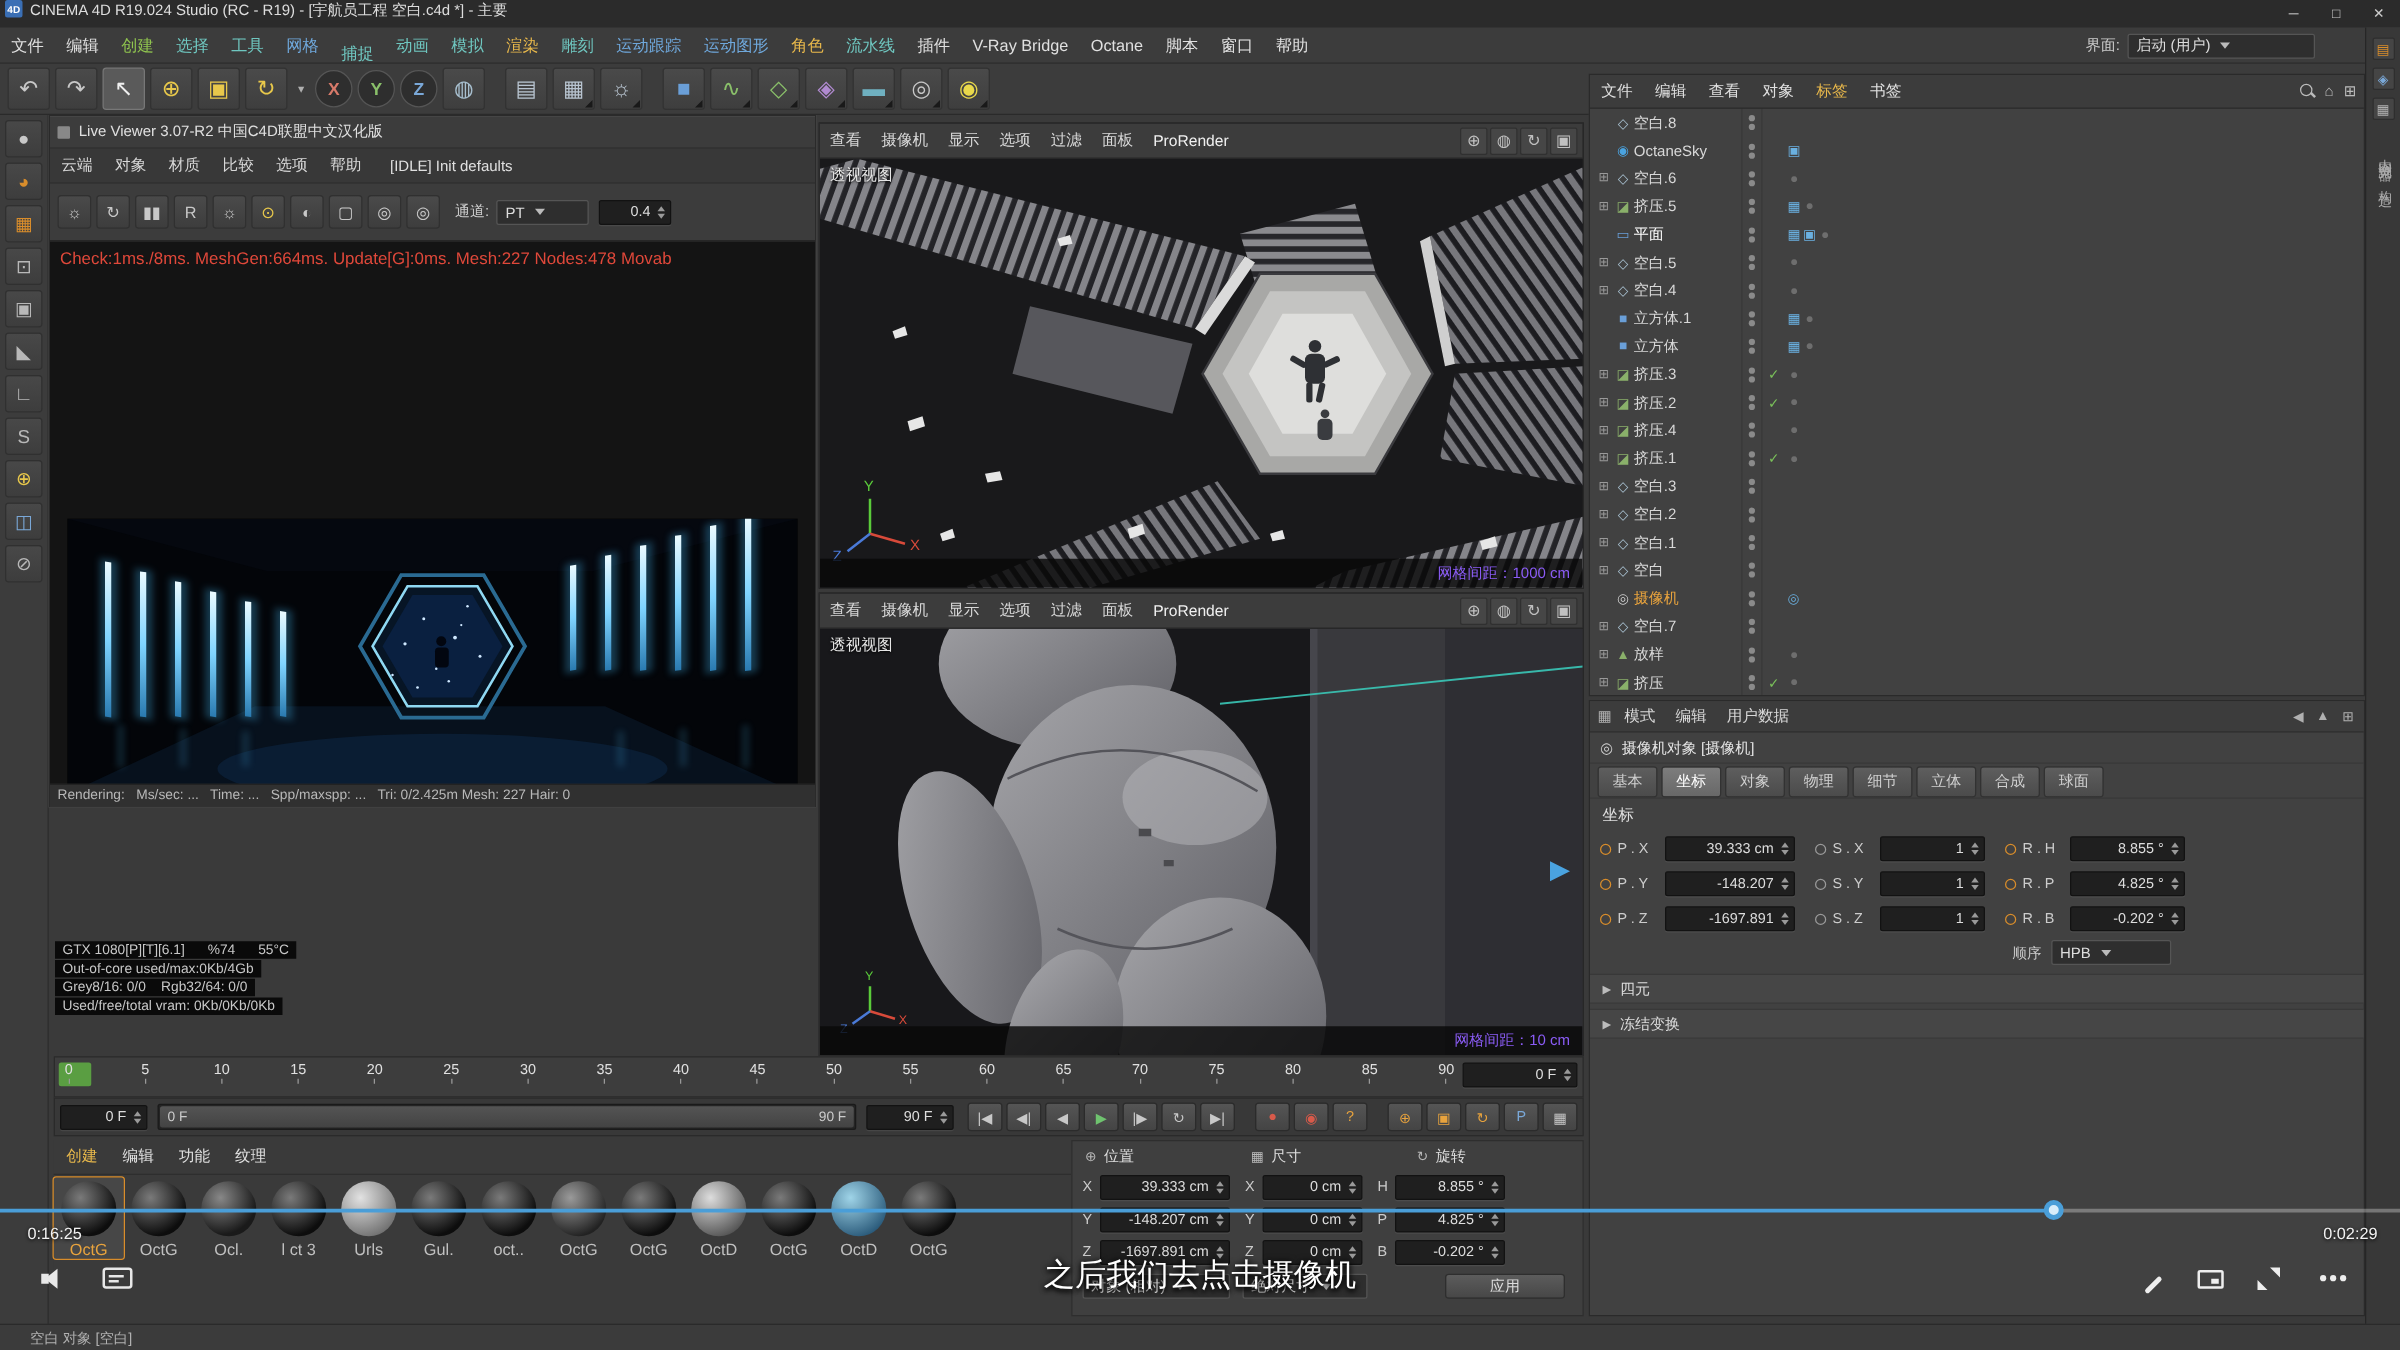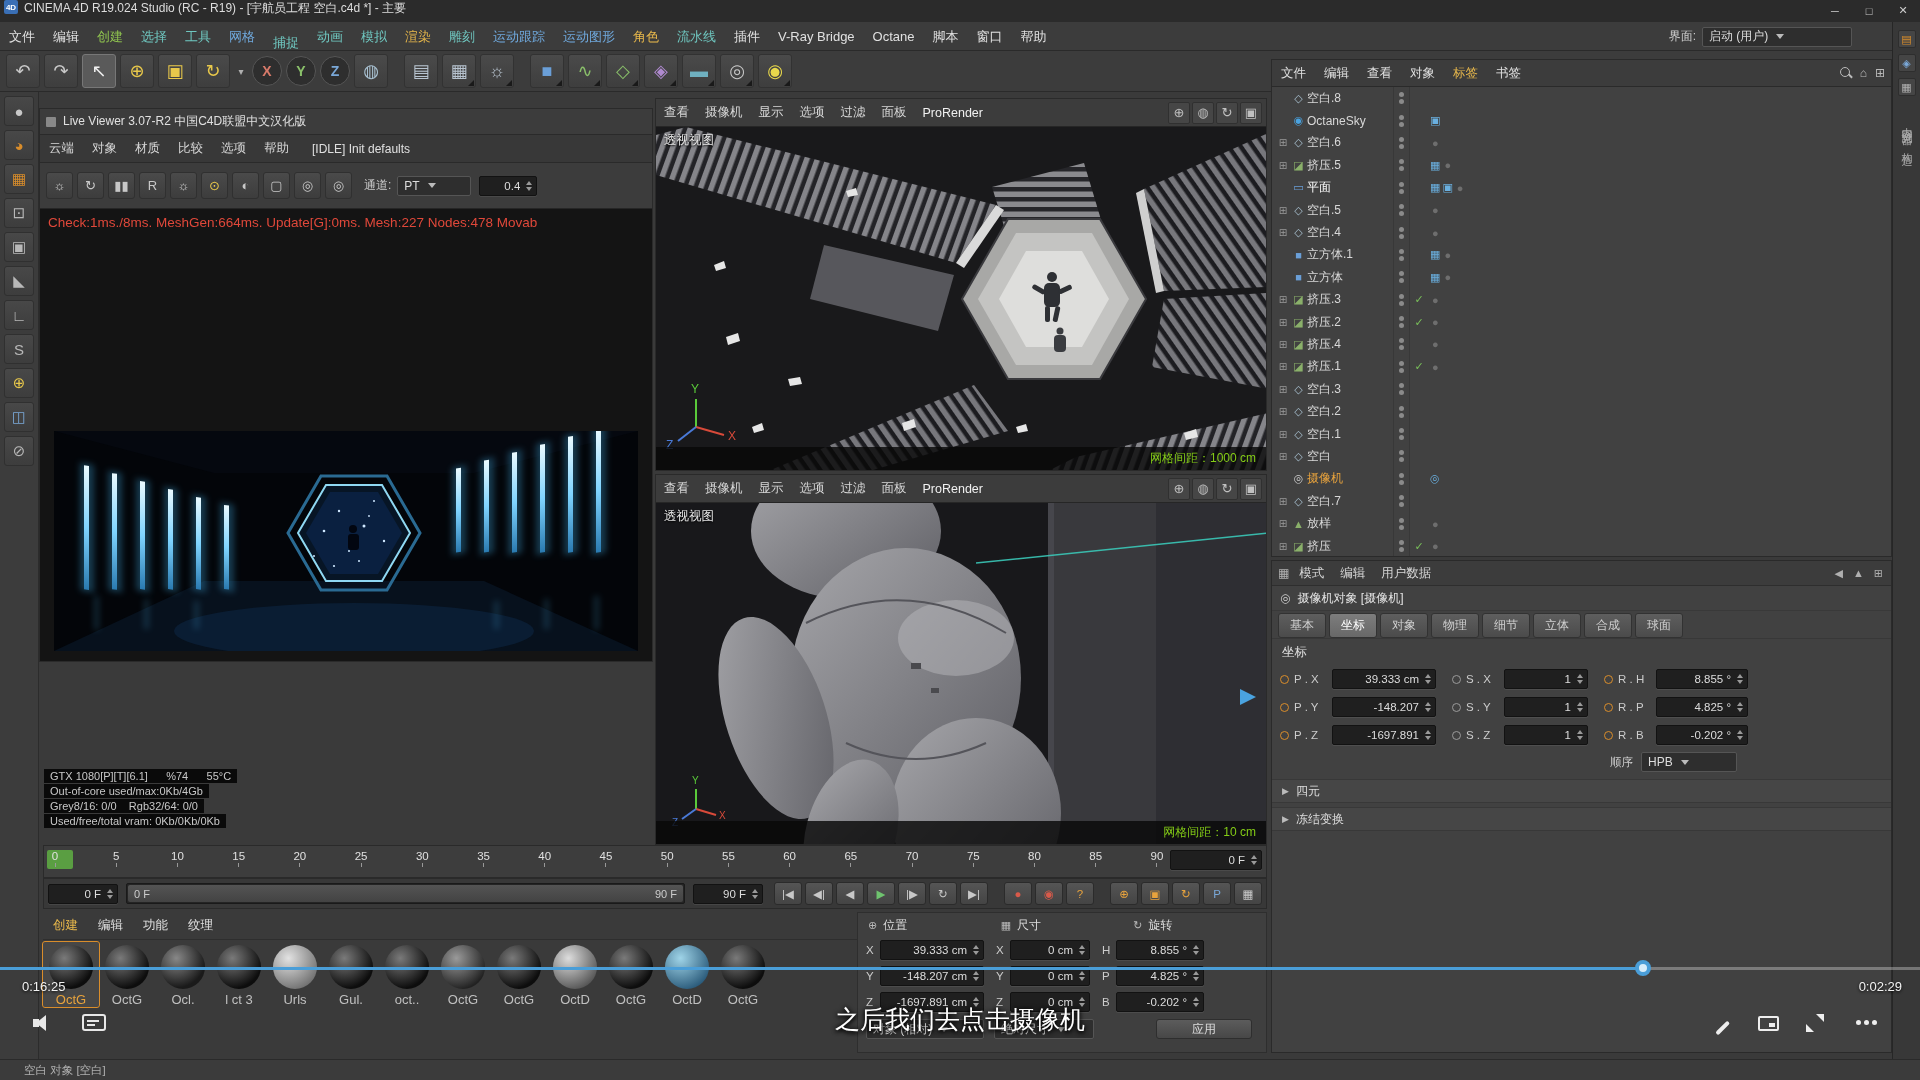--- a/index.html
+++ b/index.html
@@ -35,21 +35,21 @@
 
 
 .fld{display:flex;align-items:center;background:#1f1f1f;border:1px solid #121212;box-shadow:0 1px 0 rgba(255,255,255,.07);border-radius:2px;height:20px;padding:0 3px 0 5px;color:#ddd}
 .fld .v{flex:1;text-align:right;overflow:hidden;white-space:nowrap;font-size:11.5px}
 .spin{width:9px;height:16px;margin-left:4px;display:flex;flex-direction:column;justify-content:center;gap:2px;align-items:center}
 .spin::before{content:"";width:0;height:0;border-left:3.5px solid transparent;border-right:3.5px solid transparent;border-bottom:4.5px solid #9a9a9a}
 .spin::after{content:"";width:0;height:0;border-left:3.5px solid transparent;border-right:3.5px solid transparent;border-top:4.5px solid #9a9a9a}
 .btn{background:linear-gradient(#5c5c5c,#474747);border:1px solid #2e2e2e;border-radius:3px;color:#ddd;display:flex;align-items:center;justify-content:center}
 
 
-#lv{position:absolute;left:39px;top:108px;width:614px;height:554px;background:#737373;border:1px solid #2a2a2a}
+#lv{position:absolute;left:39px;top:92px;width:614px;height:554px;background:#737373;border:1px solid #2a2a2a}
 #lv-title{height:26px;background:#3c3c3c;display:flex;align-items:center;padding-left:6px;color:#e0e0e0;border-bottom:1px solid #2a2a2a}
 #lv-title .ic{width:10px;height:10px;background:#888;margin-right:7px;border-radius:1px}
 #lv-menus{height:28px;background:#383838;display:flex;align-items:center;border-bottom:1px solid #2a2a2a}
 #lv-menus .mi{padding:0 9px;color:#d8d8d8;font-size:12.5px}
 #lv-menus .stat{margin-left:14px;color:#e0e0e0}
 #lv-tools{height:46px;background:#3c3c3c;display:flex;align-items:center;border-bottom:1px solid #262626;padding-left:4px}
 .lvbtn{width:27px;height:27px;margin:2px;border-radius:3px;background:linear-gradient(#4a4a4a,#3d3d3d);border:1px solid #303030;display:flex;align-items:center;justify-content:center;font-size:13px}
 #lv-content{position:absolute;left:0;top:100px;right:0;bottom:0;background:#141414}
 #lv-check{position:absolute;left:8px;top:6px;color:#e0483a;font-size:13.5px;white-space:nowrap}
 #lv-img{position:absolute;left:14px;top:222px;width:584px;height:220px;background:#000}
@@ -59,21 +59,21 @@
 
 
 .vp{position:absolute;background:#1a1a1c;border:1px solid #2a2a2a}
 .vp-menu{height:28px;background:#3c3c3c;display:flex;align-items:center;border-bottom:1px solid #262626}
 .vp-menu .mi{padding:0 8px;color:#d8d8d8;font-size:12.5px}
 .vp-menu .pror{color:#f0f0f0}
 .vp-nav{margin-left:auto;display:flex;margin-right:4px}
 .vp-nav span{width:22px;height:22px;display:flex;align-items:center;justify-content:center;color:#c0c0c0;font-size:13px;background:#464646;border:1px solid #303030;margin-left:2px;border-radius:2px}
 .vp-body{position:absolute;left:0;top:28px;right:0;bottom:0;overflow:hidden}
 .vp-label{position:absolute;left:8px;top:5px;color:#e6e6e6;text-shadow:0 1px 2px #000;font-size:12.5px;z-index:3}
-.vp-grid{position:absolute;left:0;right:0;bottom:0;height:23px;background:rgba(8,8,8,.82);color:#84cc16;font-size:12px;line-height:23px;text-align:right;padding-right:10px;z-index:3}
+.vp-grid{position:absolute;left:0;right:0;bottom:0;height:23px;background:rgba(8,8,8,.82);color:#8b5cf6;font-size:12px;line-height:23px;text-align:right;padding-right:10px;z-index:3}
 svg{display:block}
 
 
 #om{position:absolute;left:1271px;top:59px;width:621px;height:498px;background:#414141;border:1px solid #2a2a2a}
 #om-menus{height:27px;background:#3c3c3c;display:flex;align-items:center;border-bottom:1px solid #2a2a2a}
 #om-menus .mi{padding:0 9px;font-size:12.5px}
 #om-hdr-icons{margin-left:auto;display:flex;align-items:center;margin-right:6px;gap:8px;color:#bbb}
 .search-ico{position:relative;width:12px;height:12px;display:inline-block}
 .search-ico::before{content:"";position:absolute;left:0;top:0;width:8px;height:8px;border:1.5px solid #bbb;border-radius:50%}
 .search-ico::after{content:"";position:absolute;left:8px;top:8px;width:5px;height:1.5px;background:#bbb;transform:rotate(45deg)}
@@ -468,20 +468,21 @@
           </g>
         </svg>
       </div>
       <div id="gpu">
 
       <div class="line">GTX 1080[P][T][6.1]      %74      55°C</div>
           <div class="line">Out-of-core used/max:0Kb/4Gb</div>
           <div class="line">Grey8/16: 0/0    Rgb32/64: 0/0</div>
           <div class="line">Used/free/total vram: 0Kb/0Kb/0Kb</div>
         </div>
+      <div id="lv-render-line">Rendering:   Ms/sec: ...   Time: ...   Spp/maxspp: ...   Tri: 0/2.425m Mesh: 227 Hair: 0</div>
     </div>
   </div>
 
   <div class="vp" style="left:655px;top:98px;width:612px;height:373px">
     <div class="vp-menu">
       <span style="display:flex">
 
       <span class="mi">查看</span>
           <span class="mi">摄像机</span>
           <span class="mi">显示</span>

